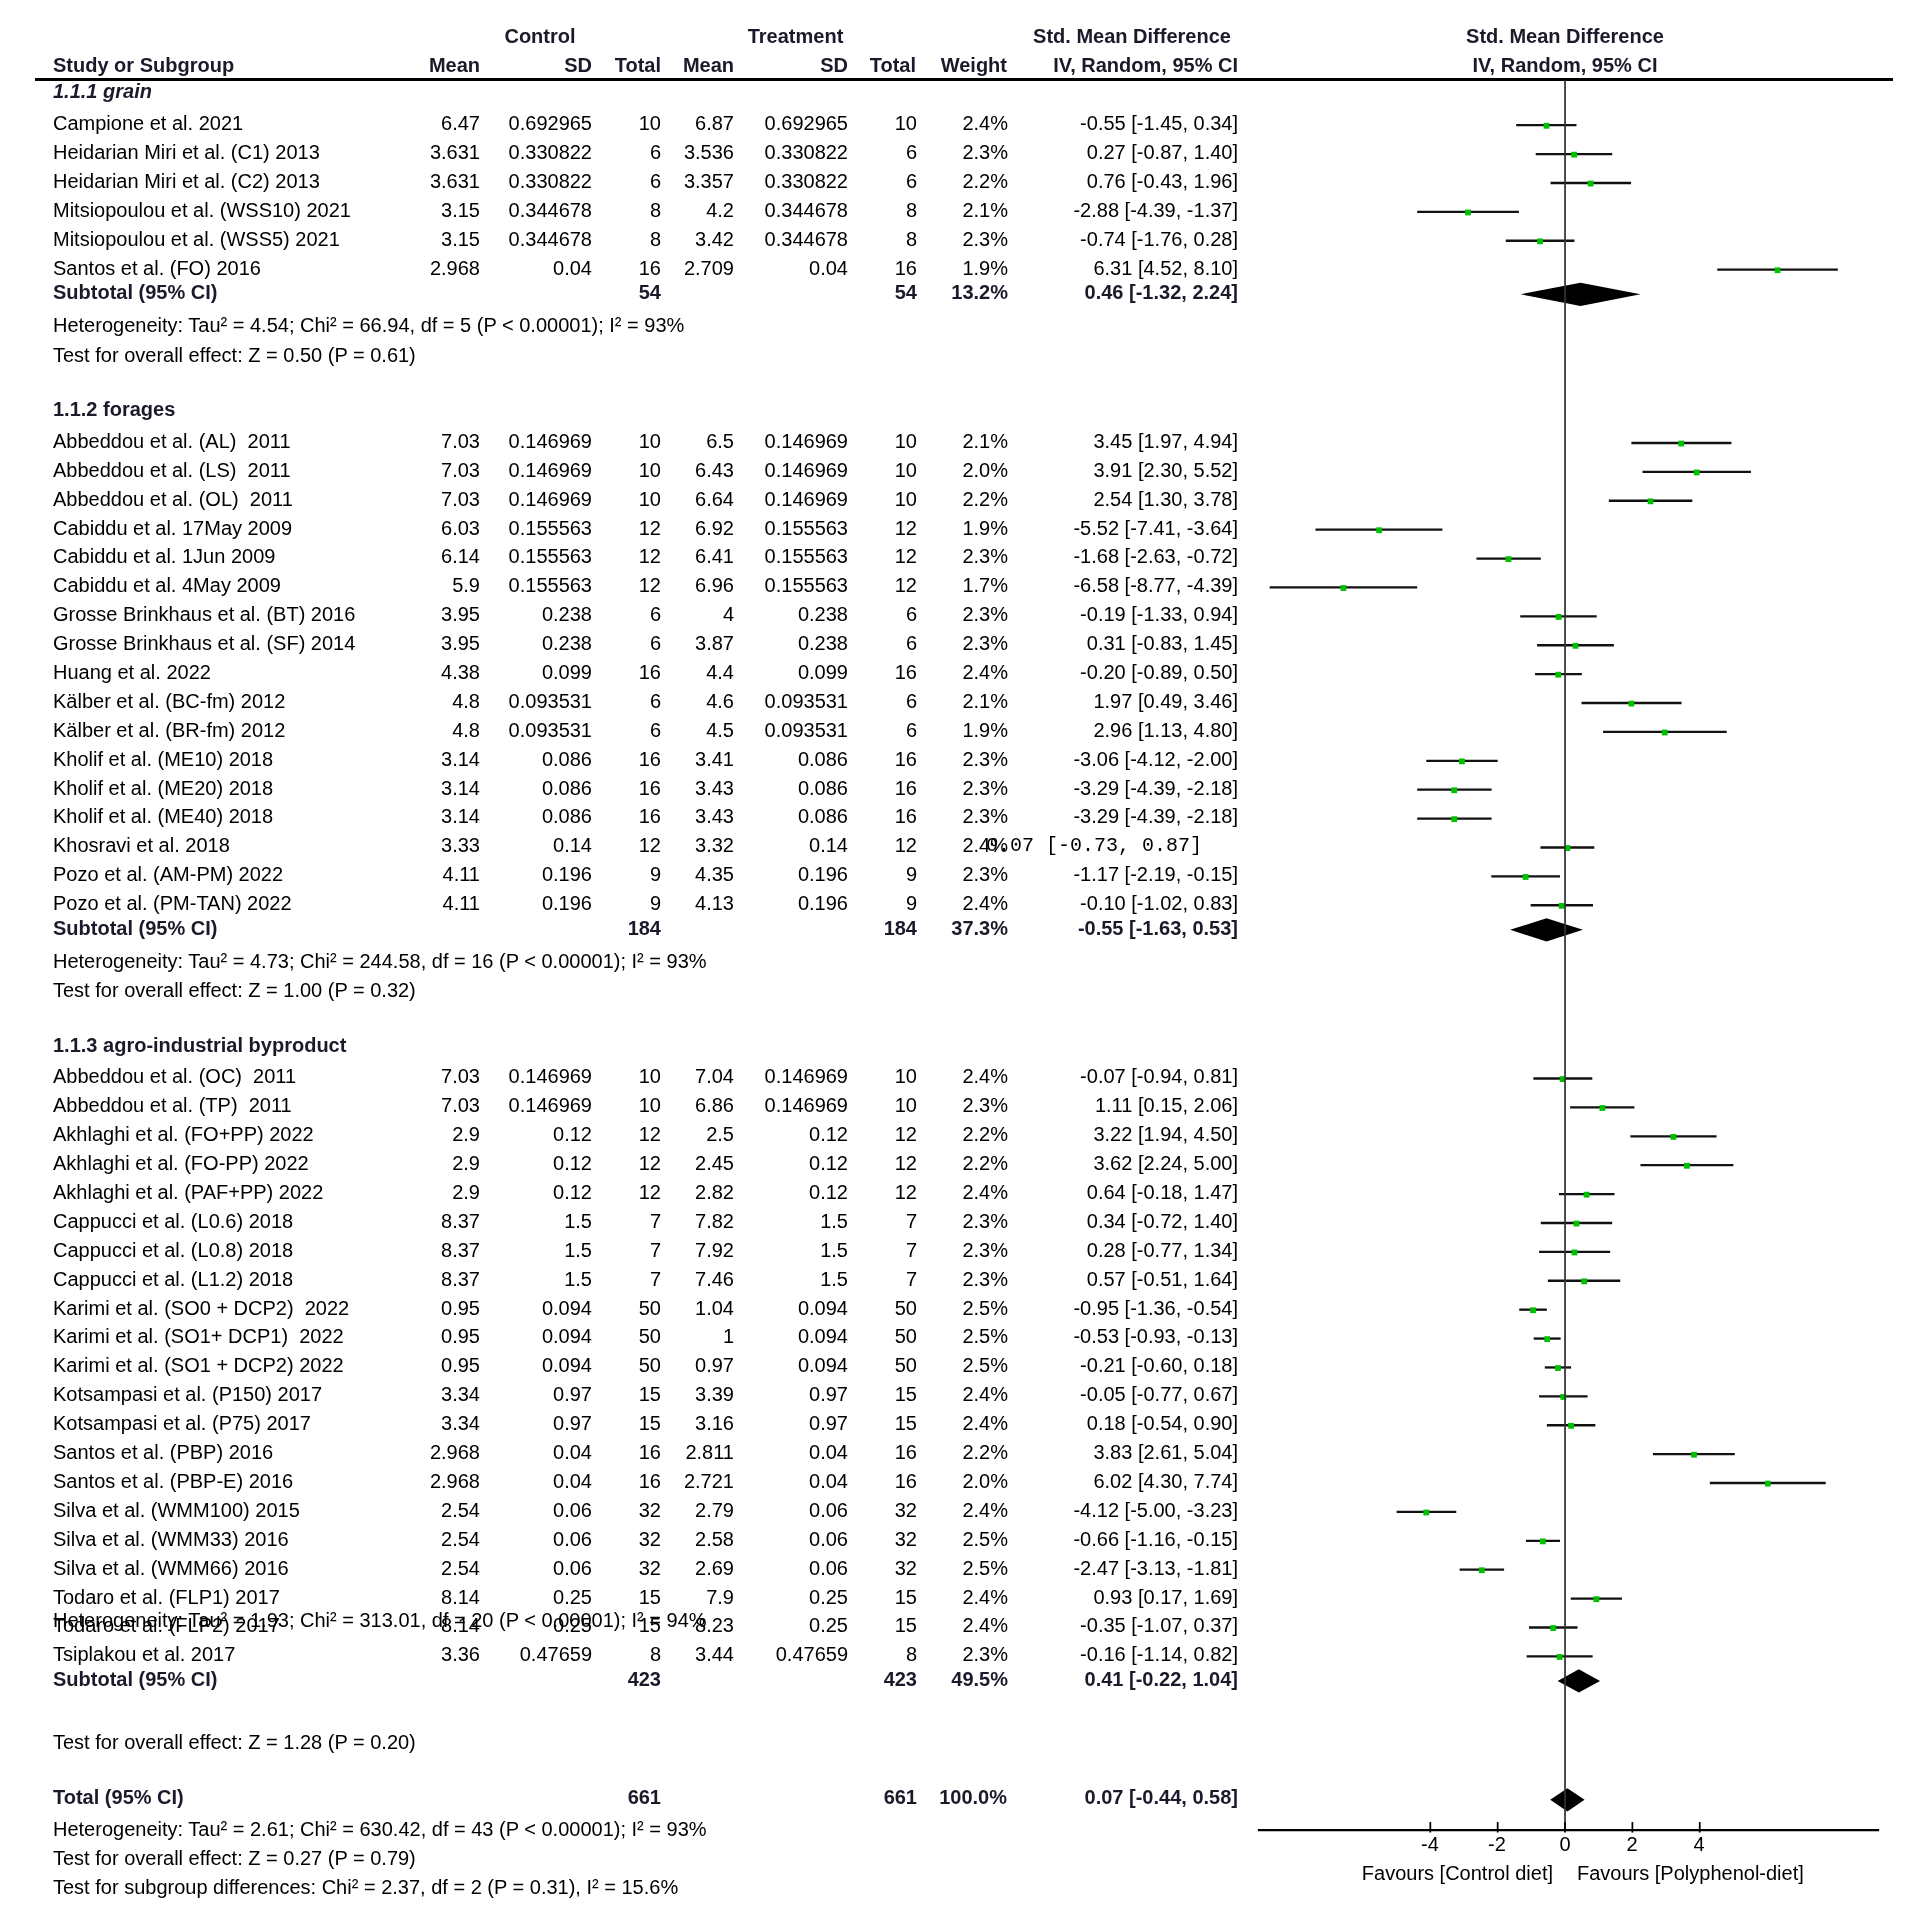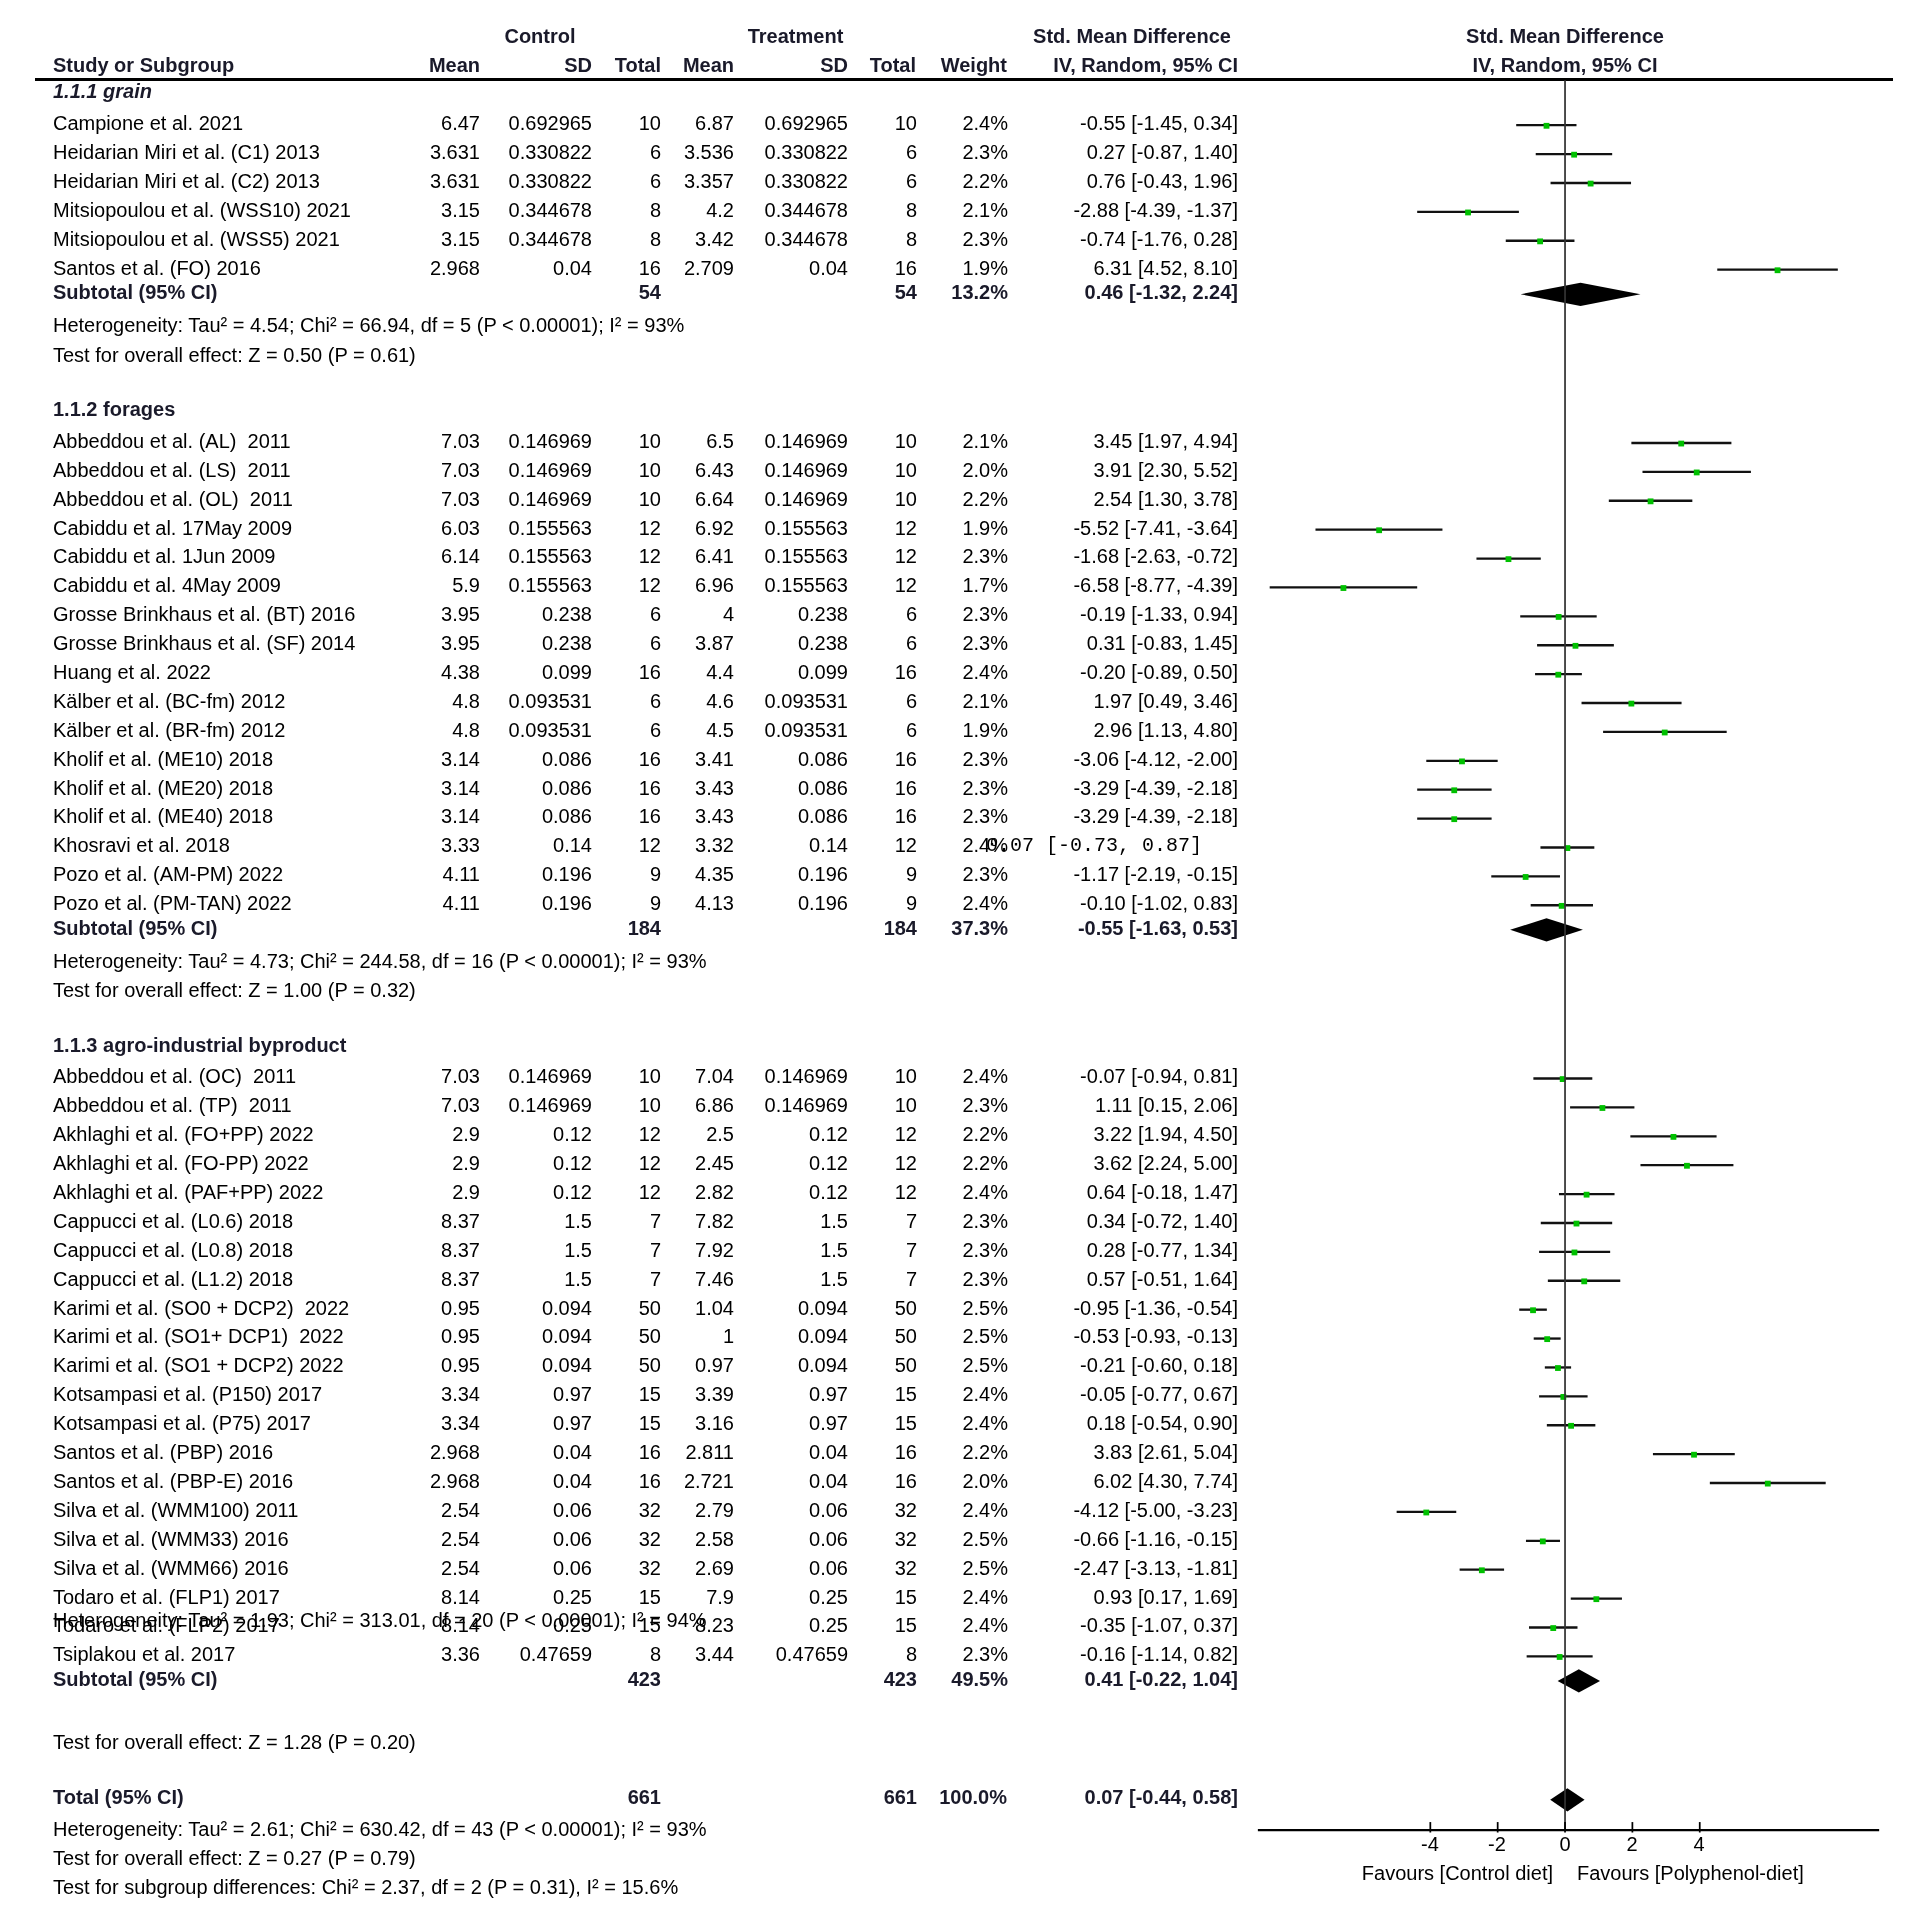--- a/index.html
+++ b/index.html
@@ -407,21 +407,21 @@
       <div class="t r" style="top: 1453px; left: 994px; width: 244px;">3.83 [2.61, 5.04]</div>
       <div class="t " style="top: 1482px; left: 53px;">Santos et al. (PBP-E) 2016</div>
       <div class="t r" style="top: 1482px; left: 364px; width: 116px;">2.968</div>
       <div class="t r" style="top: 1482px; left: 476px; width: 116px;">0.04</div>
       <div class="t r" style="top: 1482px; left: 591px; width: 70px;">16</div>
       <div class="t r" style="top: 1482px; left: 618px; width: 116px;">2.721</div>
       <div class="t r" style="top: 1482px; left: 732px; width: 116px;">0.04</div>
       <div class="t r" style="top: 1482px; left: 847px; width: 70px;">16</div>
       <div class="t r" style="top: 1482px; left: 915px; width: 93px;">2.0%</div>
       <div class="t r" style="top: 1482px; left: 994px; width: 244px;">6.02 [4.30, 7.74]</div>
-      <div class="t " style="top: 1511px; left: 53px;">Silva et al. (WMM100) 2011</div>
+      <div class="t " style="top: 1511px; left: 53px;">Silva et al. (WMM100) 2015</div>
       <div class="t r" style="top: 1511px; left: 364px; width: 116px;">2.54</div>
       <div class="t r" style="top: 1511px; left: 476px; width: 116px;">0.06</div>
       <div class="t r" style="top: 1511px; left: 591px; width: 70px;">32</div>
       <div class="t r" style="top: 1511px; left: 618px; width: 116px;">2.79</div>
       <div class="t r" style="top: 1511px; left: 732px; width: 116px;">0.06</div>
       <div class="t r" style="top: 1511px; left: 847px; width: 70px;">32</div>
       <div class="t r" style="top: 1511px; left: 915px; width: 93px;">2.4%</div>
       <div class="t r" style="top: 1511px; left: 994px; width: 244px;">-4.12 [-5.00, -3.23]</div>
       <div class="t " style="top: 1540px; left: 53px;">Silva et al. (WMM33) 2016</div>
       <div class="t r" style="top: 1540px; left: 364px; width: 116px;">2.54</div>

